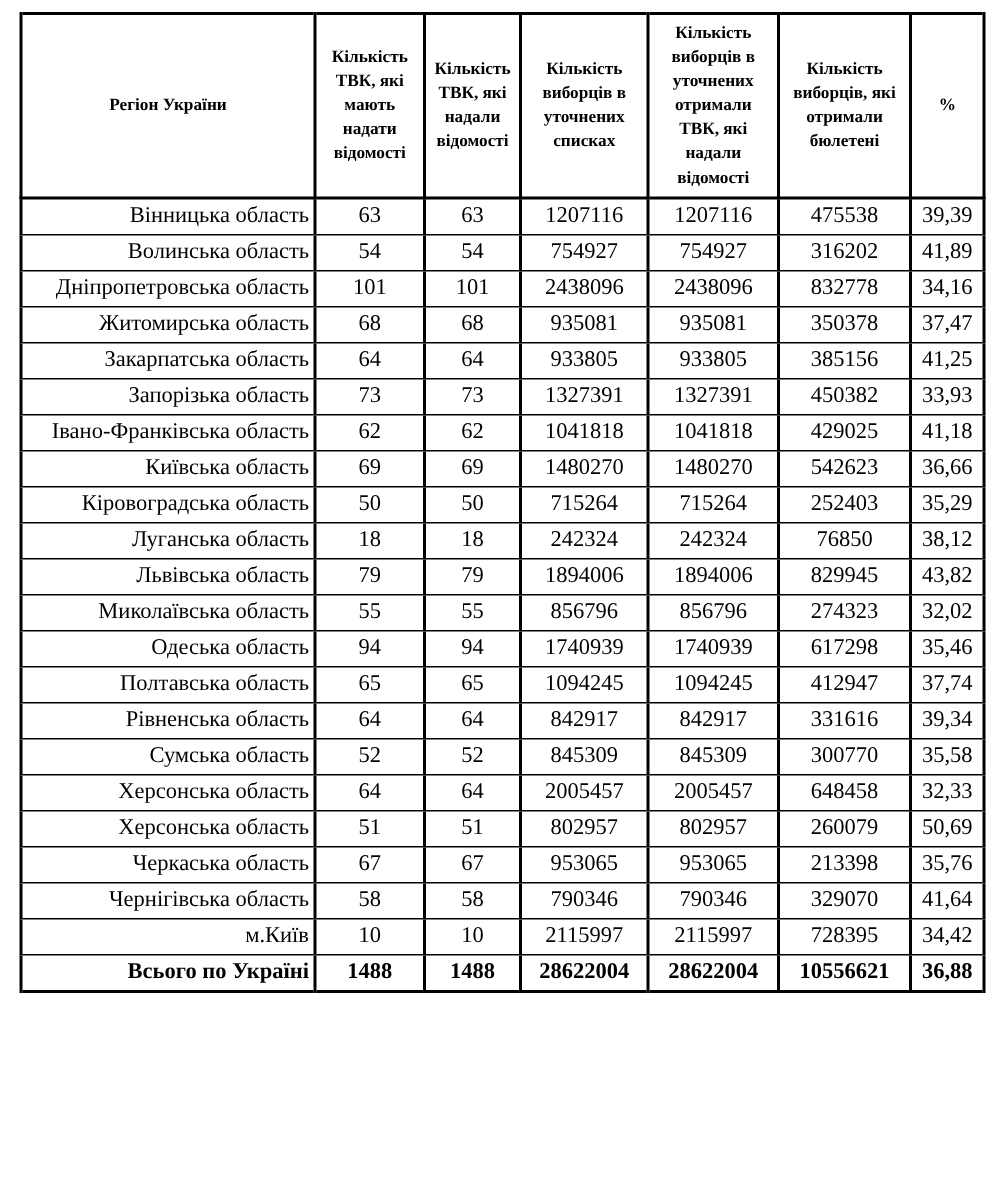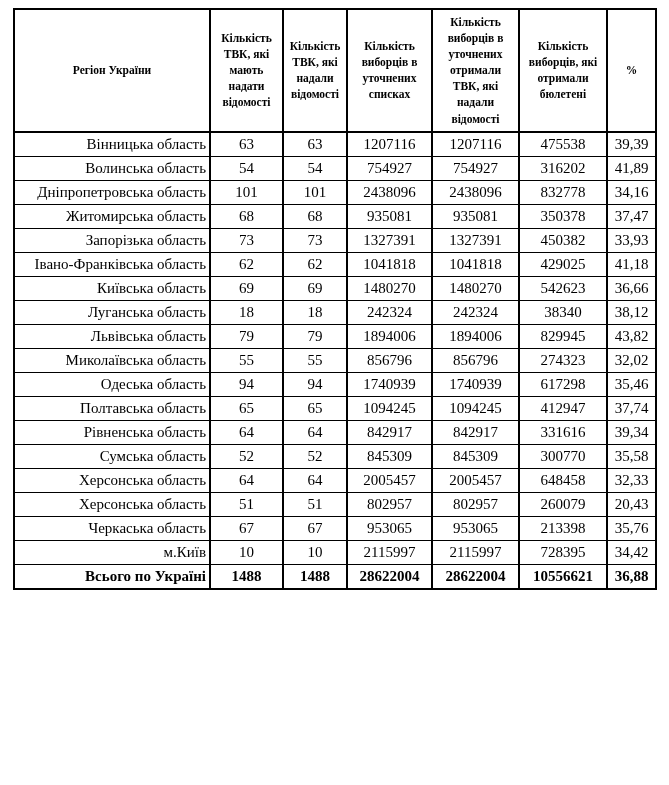--- a/index.html
+++ b/index.html
@@ -128,20 +128,29 @@
         <tr>
           <td class="region">Житомирська область</td>
           <td class="num">68</td>
           <td class="num">68</td>
           <td class="num">935081</td>
           <td class="num">935081</td>
           <td class="num">350378</td>
           <td class="pct">37,47</td>
         </tr>
         <tr>
+          <td class="region">Закарпатська область</td>
+          <td class="num">64</td>
+          <td class="num">64</td>
+          <td class="num">933805</td>
+          <td class="num">933805</td>
+          <td class="num">385156</td>
+          <td class="pct">41,25</td>
+        </tr>
+        <tr>
           <td class="region">Запорізька область</td>
           <td class="num">73</td>
           <td class="num">73</td>
           <td class="num">1327391</td>
           <td class="num">1327391</td>
           <td class="num">450382</td>
           <td class="pct">33,93</td>
         </tr>
         <tr>
           <td class="region">Івано-Франківська область</td>
@@ -155,26 +164,35 @@
         <tr>
           <td class="region">Київська область</td>
           <td class="num">69</td>
           <td class="num">69</td>
           <td class="num">1480270</td>
           <td class="num">1480270</td>
           <td class="num">542623</td>
           <td class="pct">36,66</td>
         </tr>
         <tr>
+          <td class="region">Кіровоградська область</td>
+          <td class="num">50</td>
+          <td class="num">50</td>
+          <td class="num">715264</td>
+          <td class="num">715264</td>
+          <td class="num">252403</td>
+          <td class="pct">35,29</td>
+        </tr>
+        <tr>
           <td class="region">Луганська область</td>
           <td class="num">18</td>
           <td class="num">18</td>
           <td class="num">242324</td>
           <td class="num">242324</td>
-          <td class="num">38340</td>
+          <td class="num">76850</td>
           <td class="pct">38,12</td>
         </tr>
         <tr>
           <td class="region">Львівська область</td>
           <td class="num">79</td>
           <td class="num">79</td>
           <td class="num">1894006</td>
           <td class="num">1894006</td>
           <td class="num">829945</td>
           <td class="pct">43,82</td>
@@ -233,30 +251,39 @@
           <td class="num">648458</td>
           <td class="pct">32,33</td>
         </tr>
         <tr>
           <td class="region">Херсонська область</td>
           <td class="num">51</td>
           <td class="num">51</td>
           <td class="num">802957</td>
           <td class="num">802957</td>
           <td class="num">260079</td>
-          <td class="pct">20,43</td>
+          <td class="pct">50,69</td>
         </tr>
         <tr>
           <td class="region">Черкаська область</td>
           <td class="num">67</td>
           <td class="num">67</td>
           <td class="num">953065</td>
           <td class="num">953065</td>
           <td class="num">213398</td>
           <td class="pct">35,76</td>
+        </tr>
+        <tr>
+          <td class="region">Чернігівська область</td>
+          <td class="num">58</td>
+          <td class="num">58</td>
+          <td class="num">790346</td>
+          <td class="num">790346</td>
+          <td class="num">329070</td>
+          <td class="pct">41,64</td>
         </tr>
         <tr>
           <td class="region">м.Київ</td>
           <td class="num">10</td>
           <td class="num">10</td>
           <td class="num">2115997</td>
           <td class="num">2115997</td>
           <td class="num">728395</td>
           <td class="pct">34,42</td>
         </tr>

